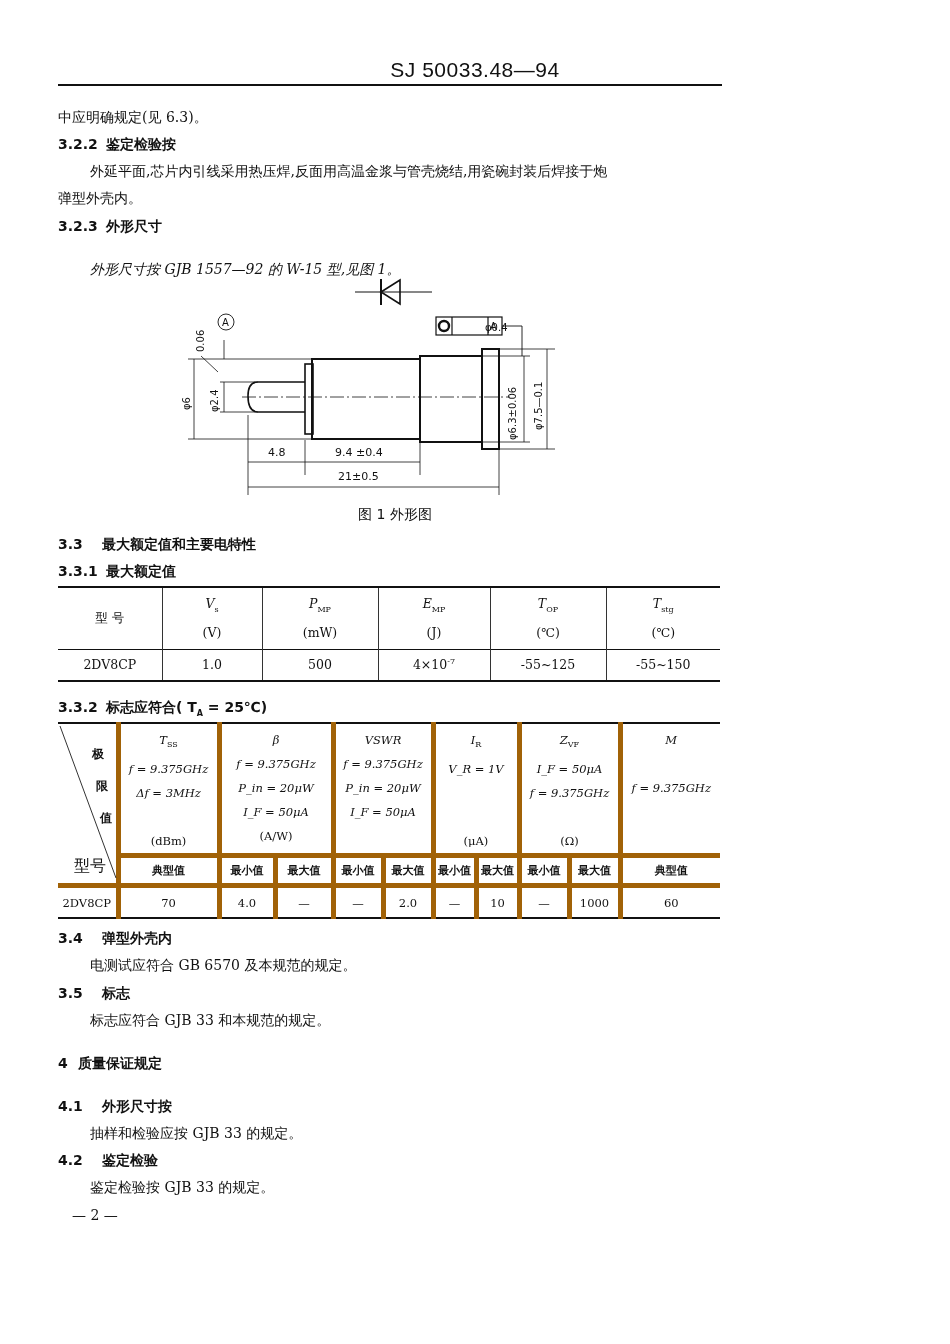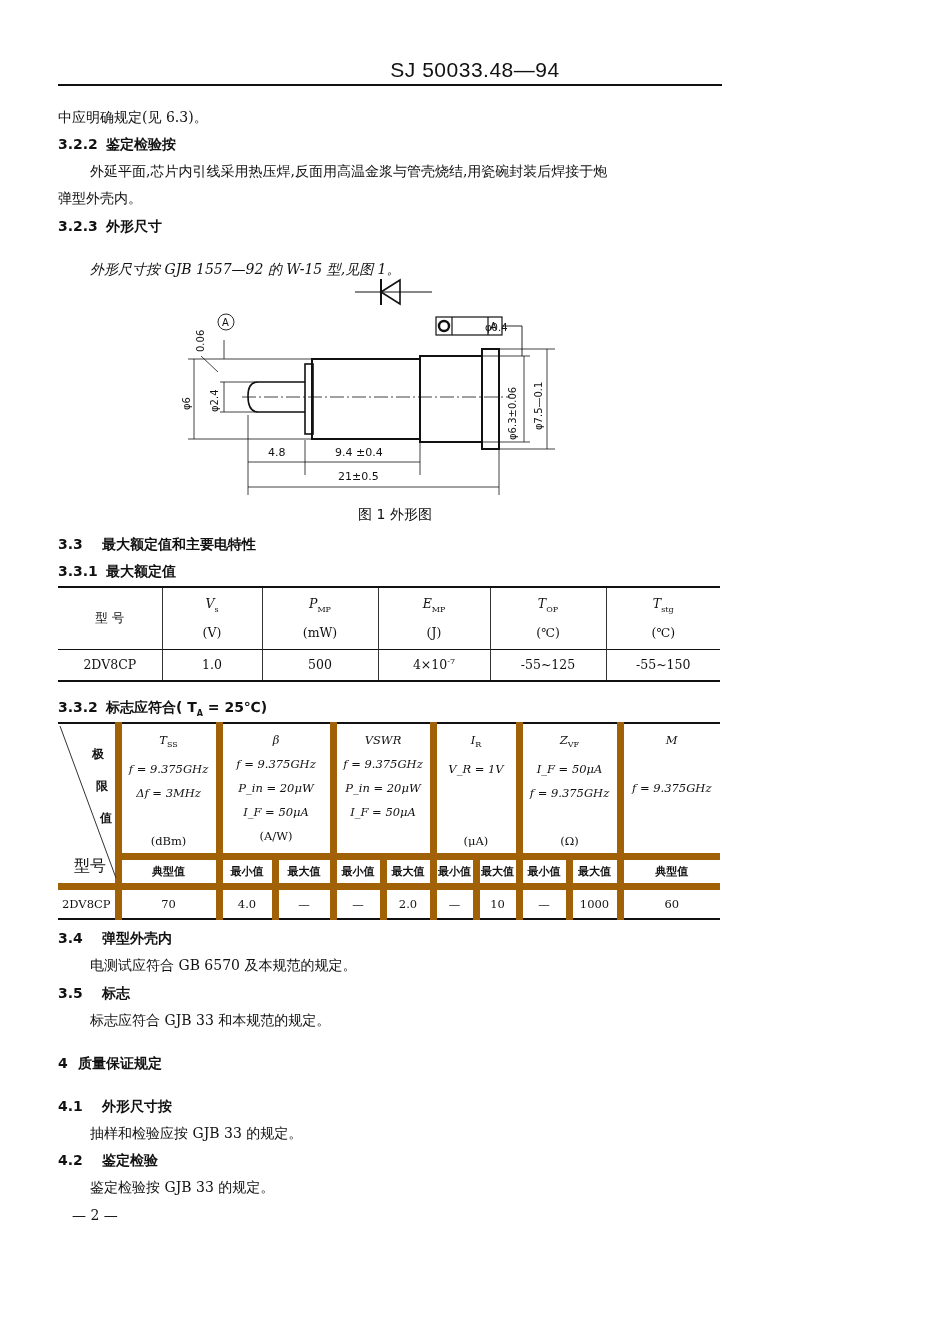--- a/index.html
+++ b/index.html
@@ -13,21 +13,21 @@
   .h .num { display:inline-block; min-width:36px; margin-right:8px; }
   .indent { left:90px; }
   .left { left:58px; }
   table.t { border-collapse:collapse; position:absolute; font-size:12.5px; }
   table.t td { text-align:center; vertical-align:middle; padding:0;margin-left:36px; }
   .t1 td { border-left:1px solid #333; border-right:1px solid #333; }
   .t1 tr:first-child td { border-top:2px solid #111; }
   .t1 tr:last-child td { border-bottom:2px solid #111; border-top:1.5px solid #111; }
   .t1 td:first-child { border-left:none; }
   .t1 td:last-child { border-right:none; }
-  .t2 td { border:7px solid #a16207; }
+  .t2 td { border:5px solid #a16207; }
   .t2 tr:first-child td { border-top:2px solid #111; }
   .t2 tr:last-child td { border-bottom:2px solid #111; }
   .t2 td:first-child { border-left:none; }
   .t2 td:last-child { border-right:none; }
   .it { font-style:italic; }
   sub, sup { font-size:8px; }
   .cell-lines div { line-height:24px; }
   .fig-cap { left:0; width:790px; top:506px; text-align:center; font-size:14px; font-family:"DejaVu Sans", sans-serif; }
 </style>
 </head>

